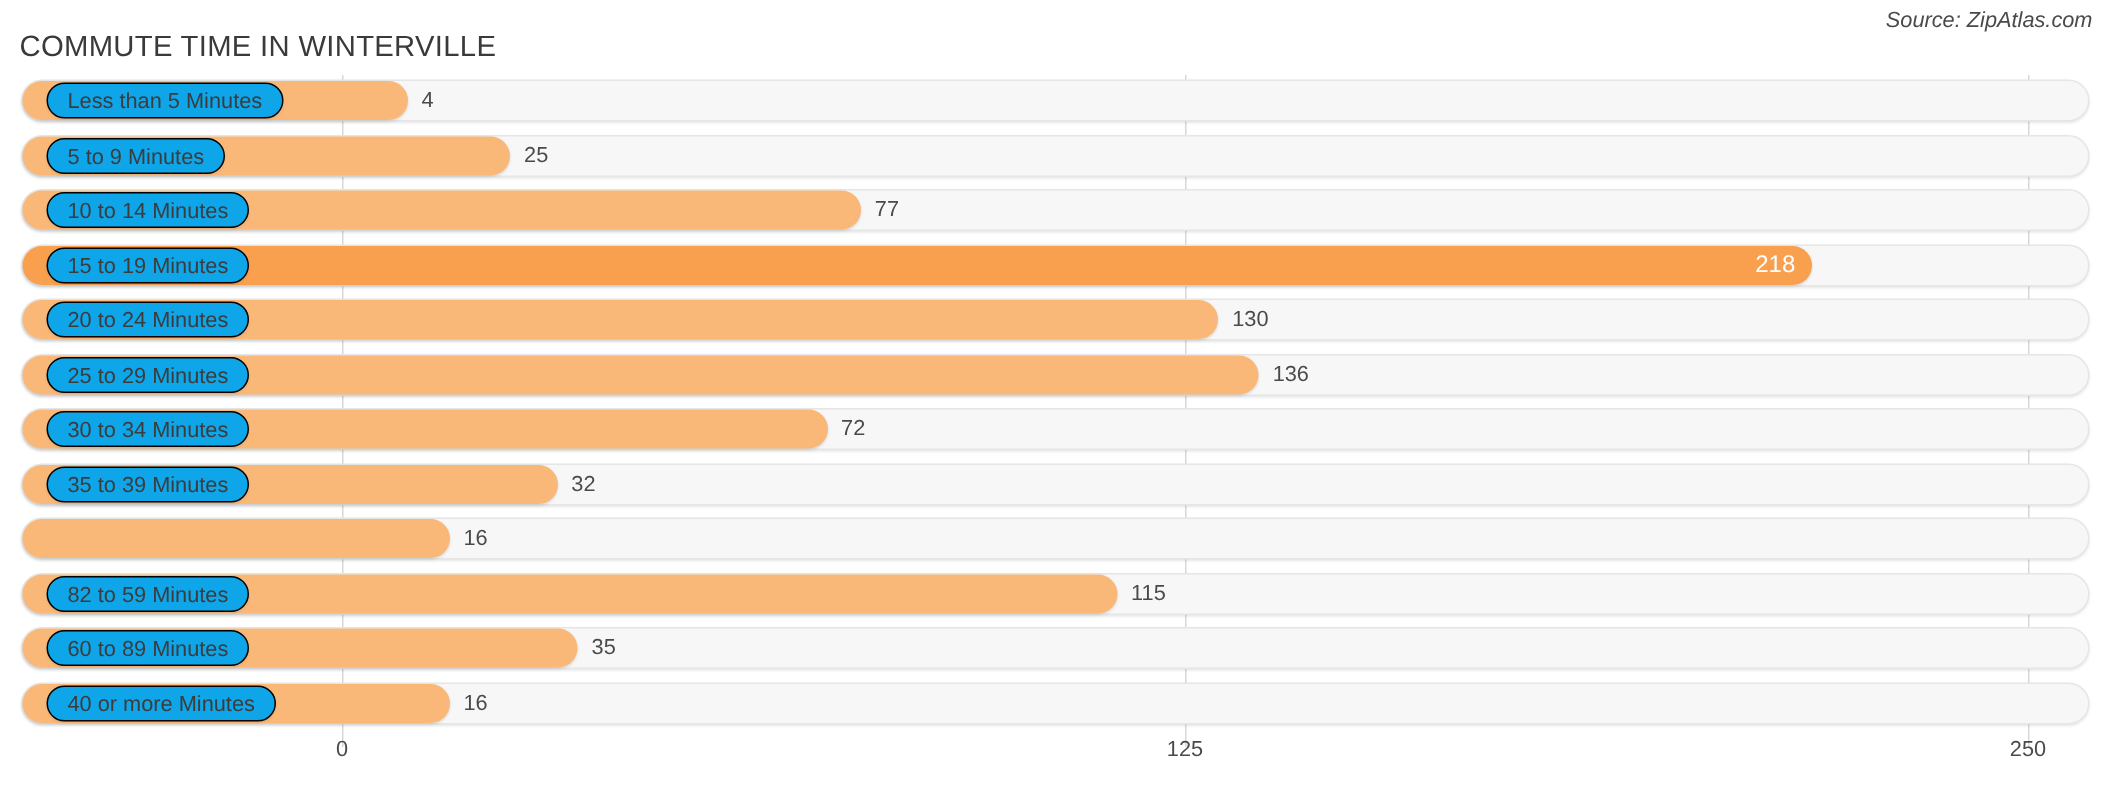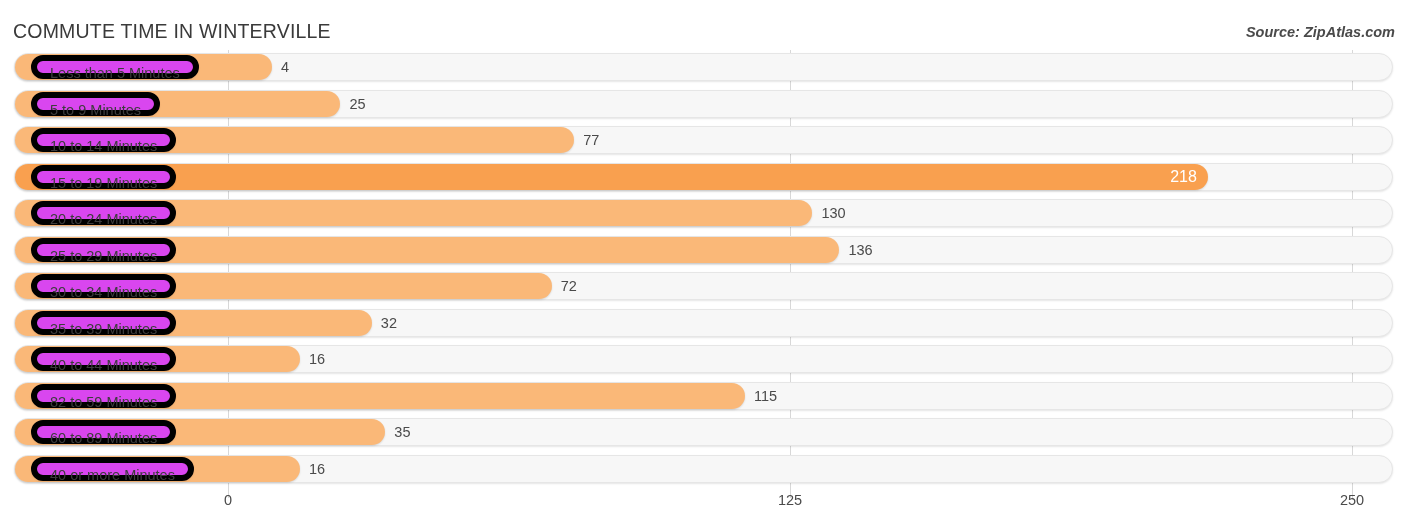--- a/index.html
+++ b/index.html
@@ -28,24 +28,24 @@
     top: 20px;
     font-size: 19.5px;
     font-weight: 400;
     letter-spacing: 0.2px;
     color: #3a3a3a;
     white-space: nowrap;
   }
   .chart-source {
     position: absolute;
     right: 11px;
-    top: 24px;
+    top: 6px;
     font-size: 14.5px;
     font-style: italic;
-    font-weight: bold;
+    font-weight: normal;
     color: #4a4a4a;
     white-space: nowrap;
     text-align: right;
   }
 
   
   .plot {
     position: absolute;
     left: 0;
     top: 50px;
@@ -111,22 +111,22 @@
   }
 
   
   .label-pill {
     position: absolute;
     left: 31px;
     top: 5px;
     height: 24px;
     line-height: 24px;
     padding: 0 13px;
-    background: #d946ef;
-    border: 6px solid #000000;
+    background: #0ea5e9;
+    border: 1px solid #000000;
     border-radius: 12px;
     font-size: 14.5px;
     color: #3c3c3c;
     white-space: nowrap;
     box-sizing: border-box;
     z-index: 3;
     box-shadow: 0 1px 2px rgba(0,0,0,0.08);
   }
 
   
@@ -236,21 +236,20 @@
         </div>
         <div class="row">
           <div class="track"></div>
           <div class="bar" style="width: 356.872px;"></div>
           <div class="label-pill">35 to 39 Minutes</div>
           <div class="value-out" style="left: 380.872px;">32</div>
         </div>
         <div class="row">
           <div class="track"></div>
           <div class="bar" style="width: 284.936px;"></div>
-          <div class="label-pill">40 to 44 Minutes</div>
           <div class="value-out" style="left: 308.936px;">16</div>
         </div>
         <div class="row">
           <div class="track"></div>
           <div class="bar" style="width: 730.04px;"></div>
           <div class="label-pill">82 to 59 Minutes</div>
           <div class="value-out" style="left: 754.04px;">115</div>
         </div>
         <div class="row">
           <div class="track"></div>

